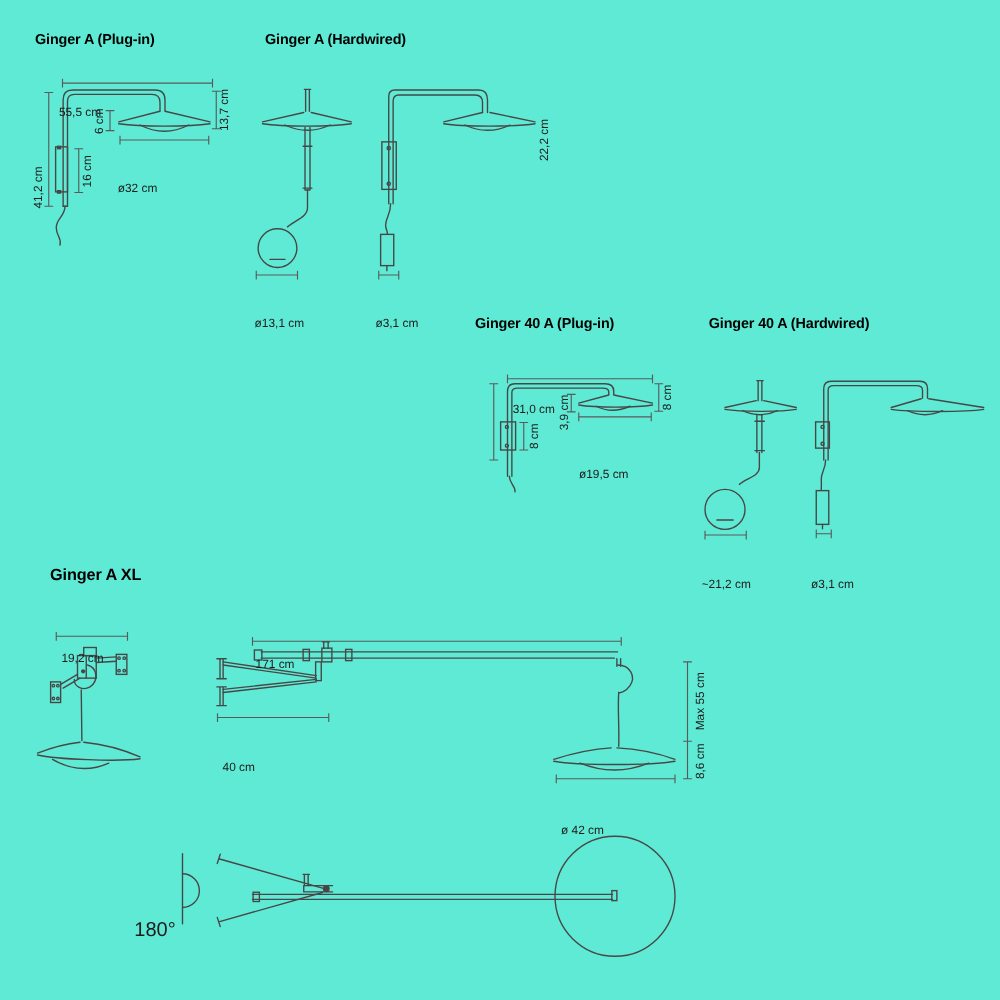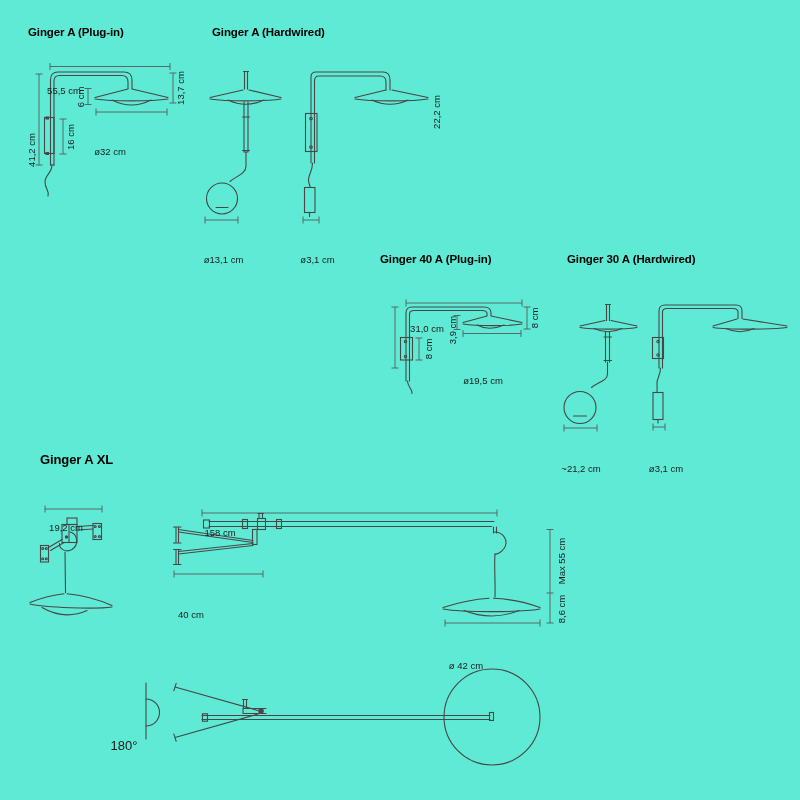--- a/index.html
+++ b/index.html
@@ -187,21 +187,21 @@
       <path class="ln" d="M202,715.5 H490 M202,719.5 H490"></path>
       <rect class="ln" x="202.5" y="713.8" width="5" height="7.4"></rect>
       <rect class="ln" x="489.5" y="712.5" width="4" height="8"></rect>
       <circle class="ln" cx="492" cy="717" r="48"></circle>
     </g>
   </svg>
 
   <div class="title" style="left:28px;top:26px">Ginger A (Plug-in)</div>
   <div class="title" style="left:212px;top:26px">Ginger A (Hardwired)</div>
   <div class="title" style="left:380px;top:253px">Ginger 40 A (Plug-in)</div>
-  <div class="title" style="left:567px;top:253px">Ginger 30 A (Hardwired)</div>
+  <div class="title" style="left:567px;top:253px">Ginger 40 A (Hardwired)</div>
   <div class="title" style="left:40px;top:452px;font-size:13px">Ginger A XL</div>
 
   <div class="dimh" style="left:64px;top:58px">55,5 cm</div>
   <div class="dimv" style="left:180px;top:88px">13,7 cm</div>
   <div class="dimv" style="left:80px;top:96.5px">6 cm</div>
   <div class="dimh" style="left:110px;top:119px">ø32 cm</div>
   <div class="dimv" style="left:70px;top:137px">16 cm</div>
   <div class="dimv" style="left:31px;top:150px">41,2 cm</div>
 
   <div class="dimv" style="left:436px;top:111.5px">22,2 cm</div>
@@ -211,20 +211,20 @@
   <div class="dimh" style="left:427px;top:295.5px">31,0 cm</div>
   <div class="dimv" style="left:534px;top:318px">8 cm</div>
   <div class="dimv" style="left:452px;top:330px">3,9 cm</div>
   <div class="dimh" style="left:483px;top:348px">ø19,5 cm</div>
   <div class="dimv" style="left:428px;top:349px">8 cm</div>
 
   <div class="dimh" style="left:581px;top:436px">~21,2 cm</div>
   <div class="dimh" style="left:666px;top:435.5px">ø3,1 cm</div>
 
   <div class="dimh" style="left:66px;top:494.5px">19,2 cm</div>
-  <div class="dimh" style="left:220px;top:499.5px">158 cm</div>
+  <div class="dimh" style="left:220px;top:499.5px">171 cm</div>
   <div class="dimh" style="left:191px;top:582px">40 cm</div>
   <div class="dimh" style="left:466px;top:632.5px">ø 42 cm</div>
   <div class="dimv" style="left:561px;top:560.5px">Max 55 cm</div>
   <div class="dimv" style="left:561px;top:608.5px">8,6 cm</div>
-  <div class="dimh" style="left:124px;top:712.5px;font-size:13px">180°</div>
+  <div class="dimh" style="left:124px;top:712.5px;font-size:16px">180°</div>
 
 </div>
 
 </body></html>

